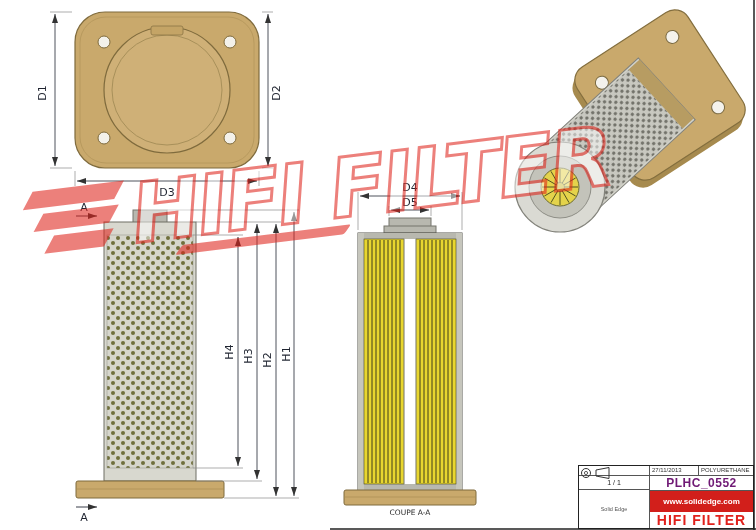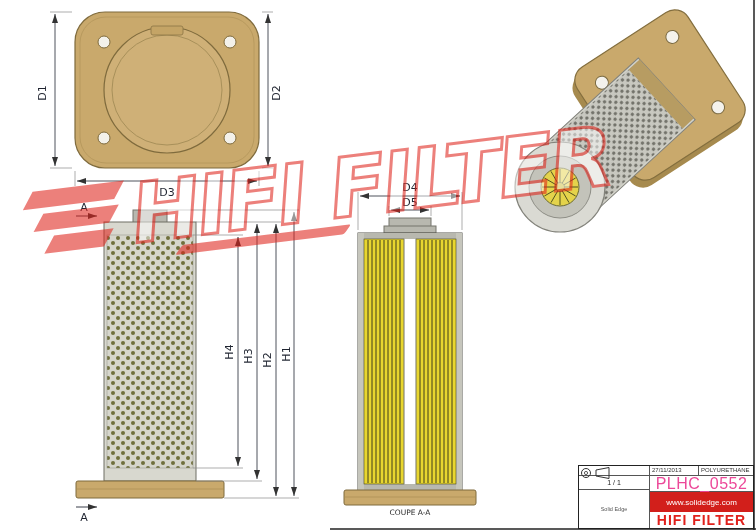--- a/index.html
+++ b/index.html
@@ -38,22 +38,22 @@
   .tb-date{width:46px;font-size:6px;color:#333;padding-left:2px;line-height:9px;}
   .tb-mat{flex:1;font-size:6px;color:#333;padding-left:2px;line-height:9px;border-right:none;}
   .tb-main{display:flex;height:52px;}
   .tb-left{width:70px;border-right:1px solid #555;display:flex;flex-direction:column;}
   .tb-scale{height:13px;border-bottom:1px solid #555;font-size:7px;color:#222;
             display:flex;align-items:center;justify-content:center;}
   .tb-proj{flex:1;display:flex;flex-direction:column;align-items:center;justify-content:center;gap:2px;}
   .tb-cad{font-size:5.5px;color:#555;}
   .tb-right{flex:1;display:flex;flex-direction:column;}
   .tb-part{height:15px;border-bottom:1px solid #555;display:flex;align-items:center;
-           justify-content:center;font-size:16px;font-weight:normal;color:#ec4899;letter-spacing:.5px;}
-  .tb-web{height:28px;background:#d21f1b;color:#fff;font-size:8px;font-weight:normal;
+           justify-content:center;font-size:12px;font-weight:bold;color:#701a75;letter-spacing:.5px;}
+  .tb-web{height:28px;background:#d21f1b;color:#fff;font-size:8px;font-weight:bold;
           display:flex;align-items:center;justify-content:center;}
   .tb-brand{flex:1;display:flex;align-items:center;justify-content:center;
             font-size:14px;font-weight:bold;color:#e0211c;letter-spacing:1px;}
 </style>
 </head>
 <body>
 
 <div id="sheet">
 
 <svg width="756" height="530" viewBox="0 0 756 530">

